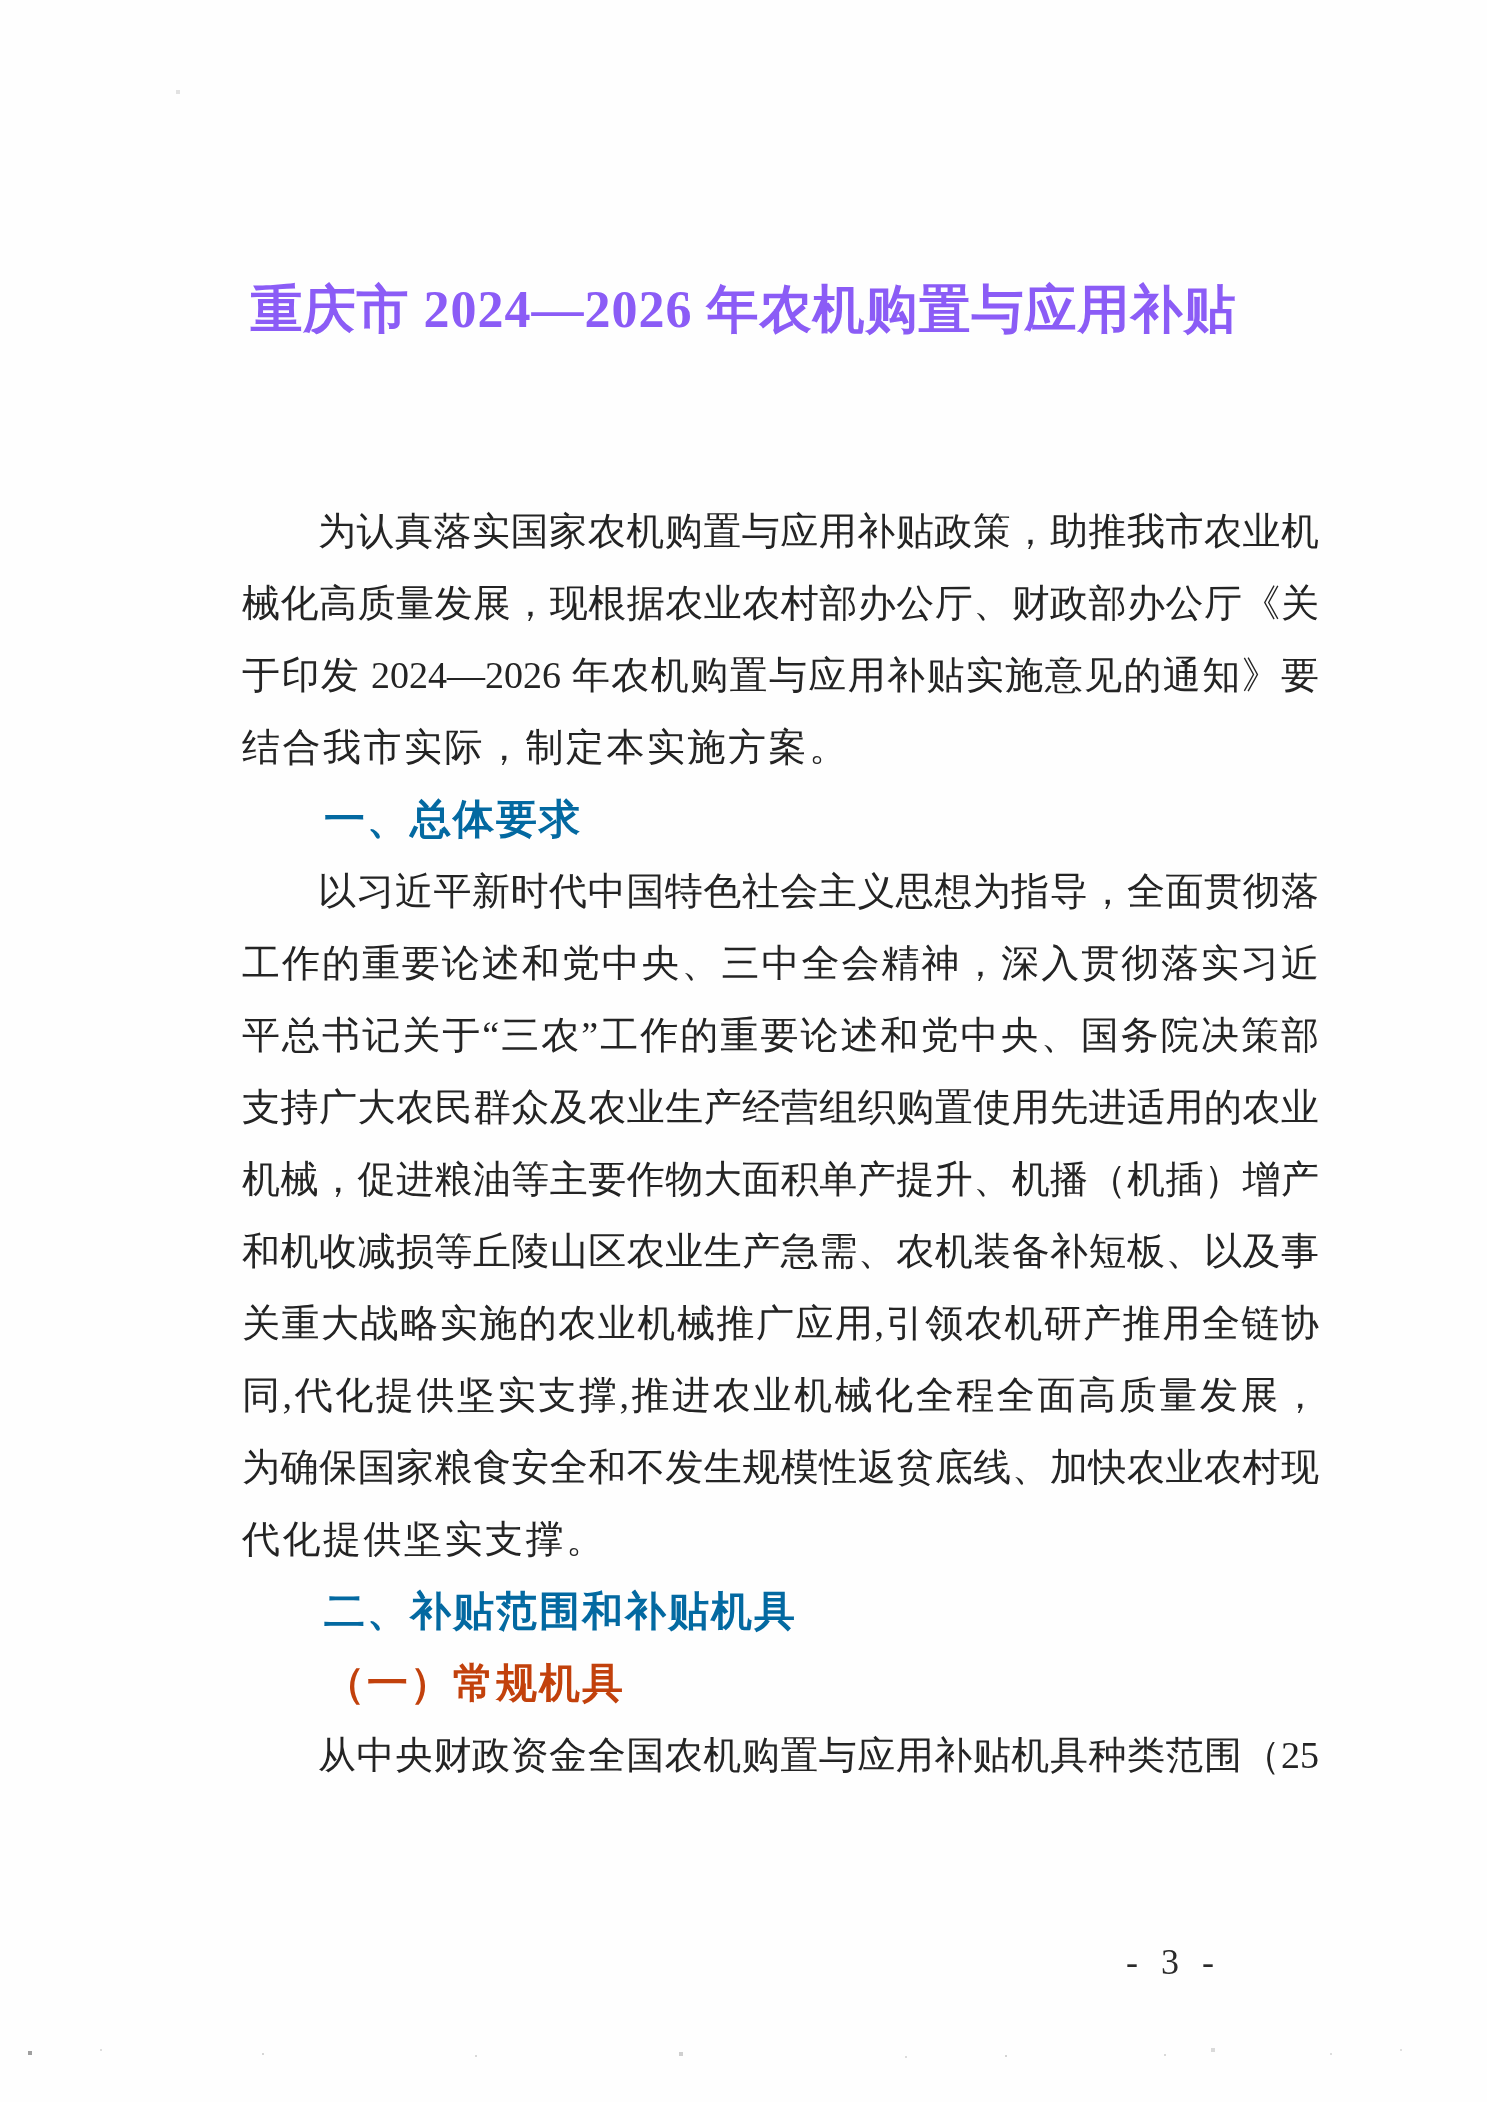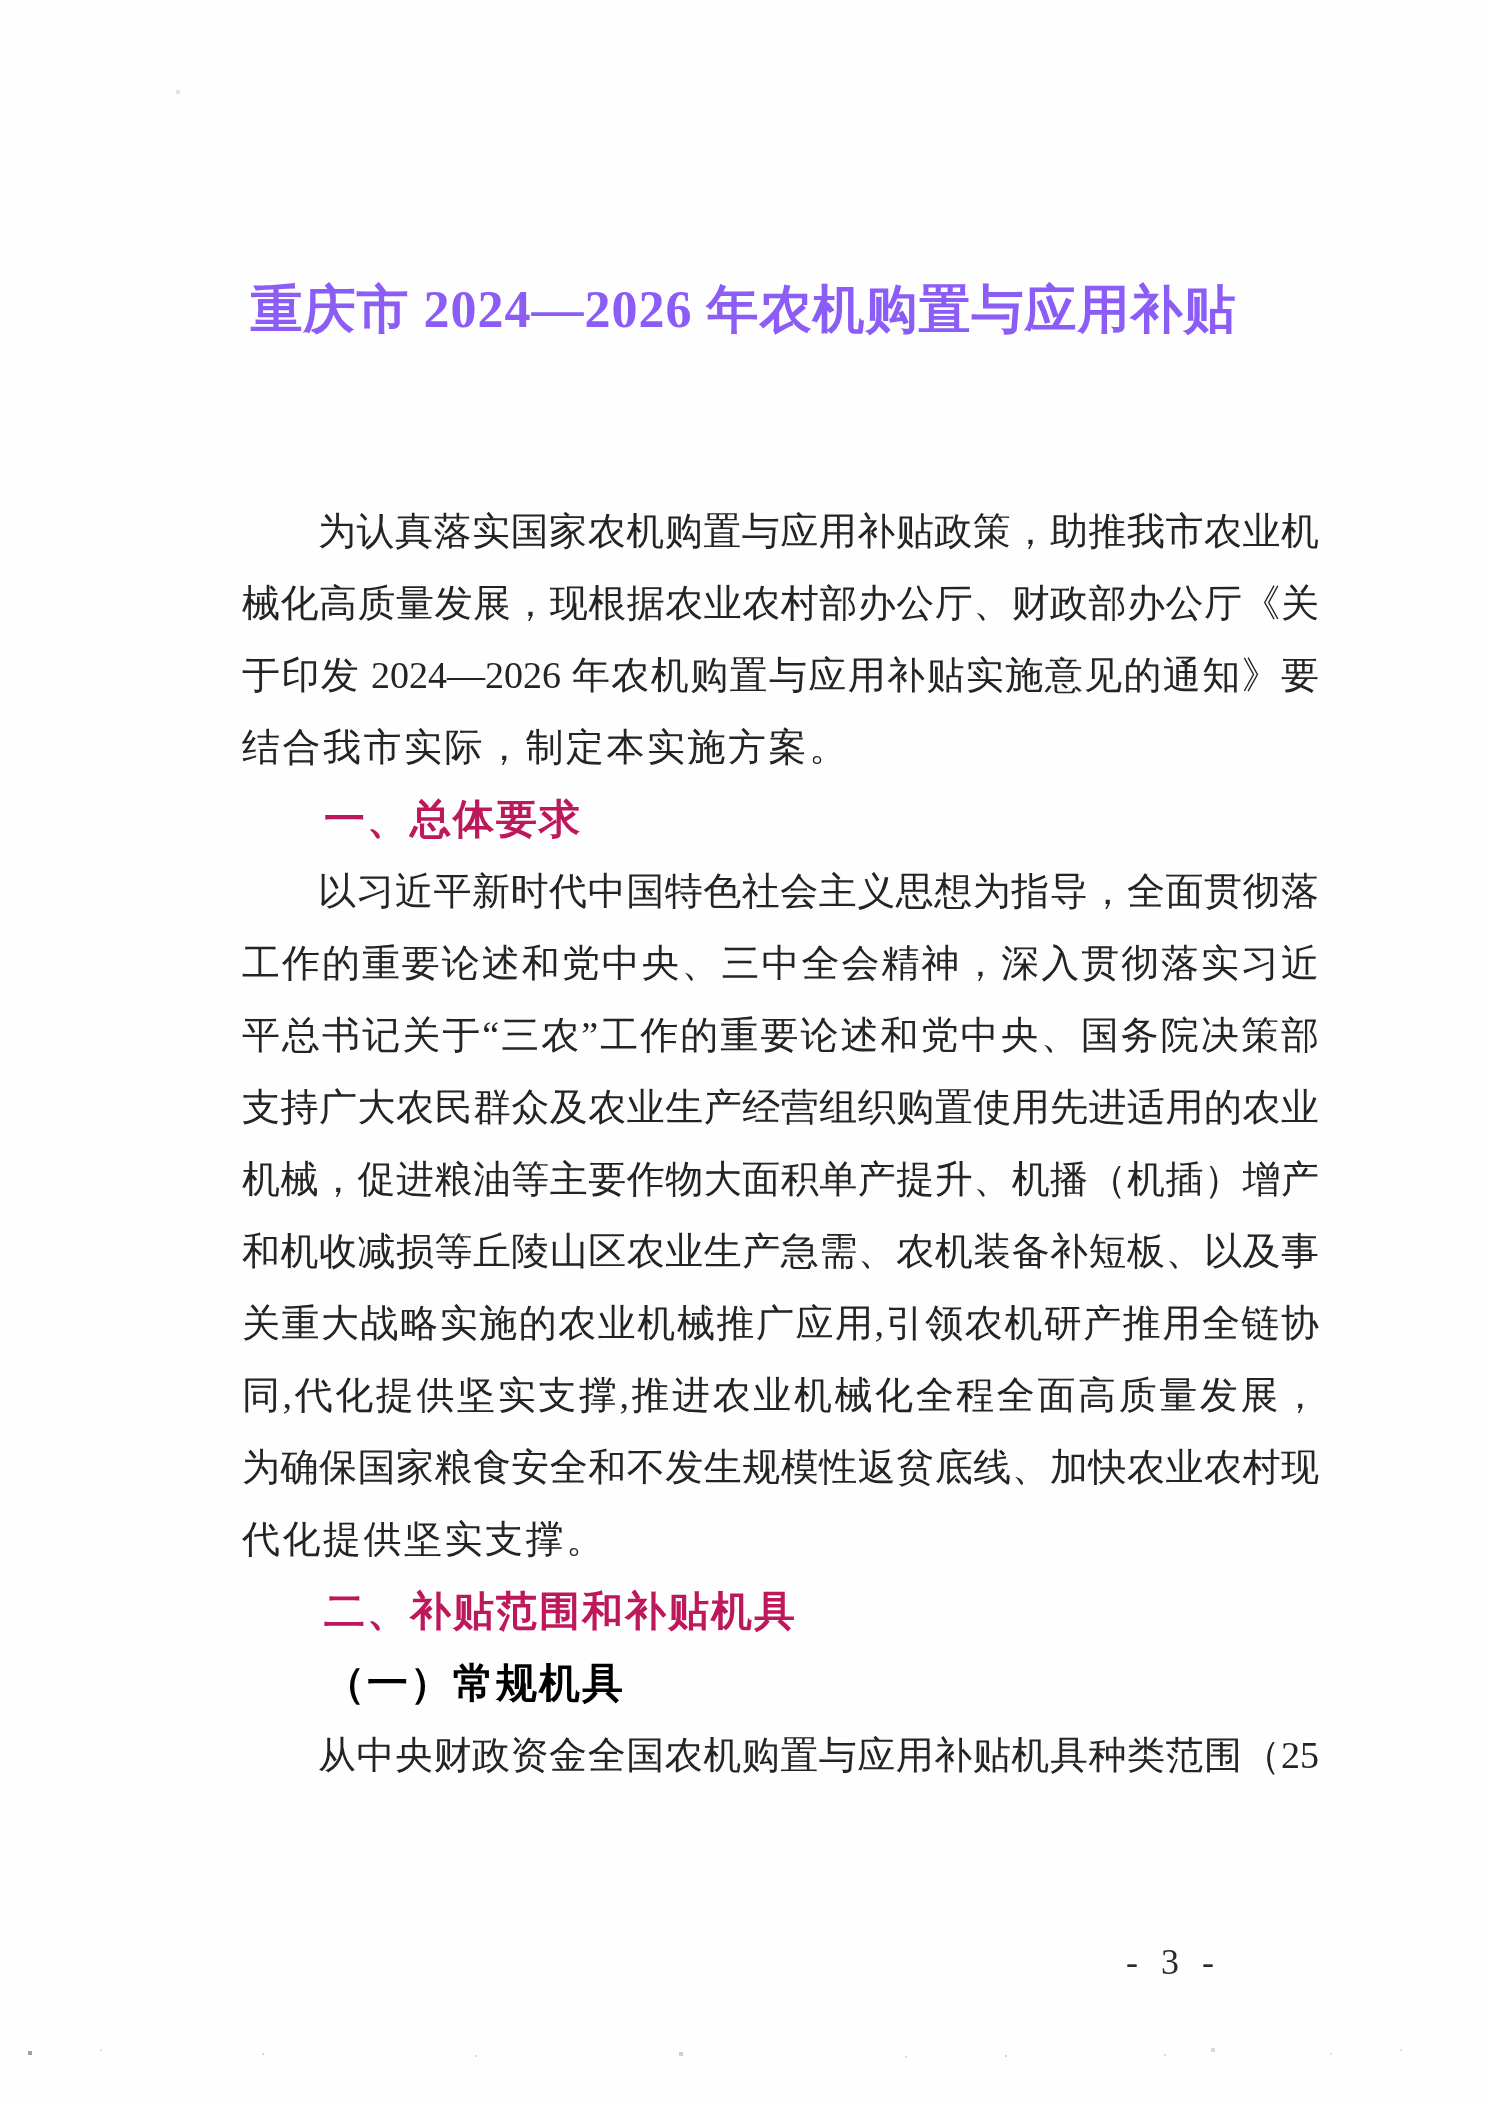--- a/index.html
+++ b/index.html
@@ -54,28 +54,28 @@
     text-align-last: justify;
     overflow: hidden;
   }
   .ind { text-indent: 2em; }
   
   .h1 {
     font-family: "Liberation Sans", "DejaVu Sans", sans-serif;
     font-weight: 700;
     font-size: 41px;
     letter-spacing: 2px;
-    color: #be185d;
+    color: #0369a1;
   }
   
   .kai {
     font-weight: 600;
     font-size: 41px;
     letter-spacing: 2px;
-    color: #000000;
+    color: #c2410c;
   }
   .page-number {
     position: absolute;
     top: 1938px;
     left: 1126px;
     font-size: 36px;
     line-height: 48px;
     letter-spacing: 7px;
     color: #2a2a2a;
   }

